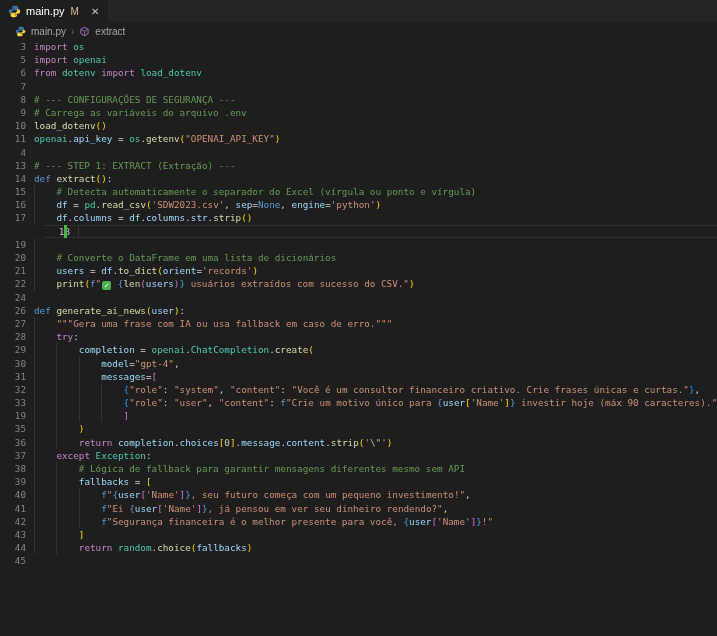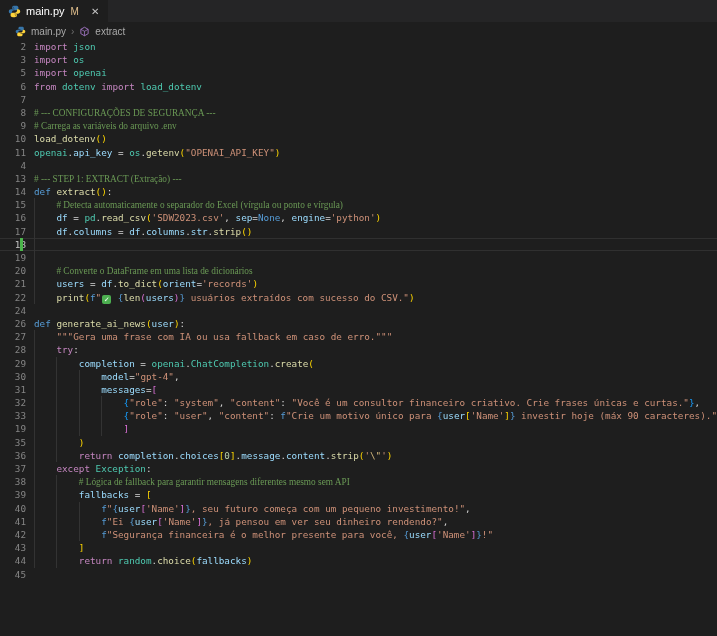--- a/index.html
+++ b/index.html
@@ -16,30 +16,30 @@
   
   .breadcrumb{height:18px;display:flex;align-items:center;gap:5px;padding-left:15px;
        background:var(--ui-bg);font-family:"Liberation Sans",sans-serif;font-size:10px;color:var(--ui-breadcrumbText);}
   .breadcrumb .sep{color:#6e6e6e;font-size:10px;}
   .bc-icon{width:11px;height:11px;display:inline-block;}
 
   
   .editor{position:relative;width:100%;height:596px;background:var(--ui-bg);}
   .cl{position:relative;height:13.2px;line-height:13.2px;white-space:pre;overflow:hidden;
       font-family:"DejaVu Sans Mono",monospace;font-size:9.3px;}
-  .cl.active{box-shadow:inset 0 1px 0 var(--ui-activeLineBorder), inset 0 -1px 0 var(--ui-activeLineBorder);}
+  .cl.active{box-shadow:inset 0 1px 0 var(--ui-activeLineBorder), inset 0 -1px 0 var(--ui-activeLineBorder);margin-left:44px;}
   .ln{display:inline-block;width:26px;text-align:right;margin-right:8px;color:var(--ui-gutter);}
   .cl.active .ln{color:var(--ui-activeLineNumber);}
   .guide{position:absolute;top:0;bottom:0;width:1px;background:var(--ui-guide);z-index:0;}
   .gitbar{position:absolute;left:20px;top:0;bottom:0;width:2.5px;background:var(--ui-gitAdded);z-index:2;}
   .code{position:relative;z-index:1;}
 
   .tok-kw{color:var(--tok-kw);} .tok-def{color:var(--tok-def);} .tok-fn{color:var(--tok-fn);}
   .tok-type{color:var(--tok-type);} .tok-var{color:var(--tok-var);} .tok-str{color:var(--tok-str);}
-  .tok-esc{color:var(--tok-esc);} .tok-num{color:var(--tok-num);} .tok-cm{color:var(--tok-cm);font-family:Liberation Serif, serif;}
+  .tok-esc{color:var(--tok-esc);} .tok-num{color:var(--tok-num);} .tok-cm{color:var(--tok-cm);}
   .tok-op{color:var(--tok-op);} .tok-b1{color:var(--tok-b1);} .tok-b2{color:var(--tok-b2);}
   .tok-b3{color:var(--tok-b3);} .tok-fb{color:var(--tok-fb);} .tok-ws{color:var(--tok-op);}
 
   .check{display:inline-block;width:9px;height:9px;background:var(--ui-checkGreen);border-radius:2px;
          color:#fff;font-size:8px;line-height:9px;text-align:center;vertical-align:-1px;margin:0 1px;}
 </style>
 </head>
 <body>
 
 <div class="tabbar">
@@ -68,21 +68,20 @@
   <span class="bc-icon">
     <svg viewBox="0 0 16 16" width="11" height="11">
       <path fill="none" stroke="#b180d7" stroke-width="1.2" d="M8 1.8l5.3 3v6.4L8 14.2l-5.3-3V4.8z"></path>
       <path fill="none" stroke="#b180d7" stroke-width="1" d="M2.7 4.8L8 7.7l5.3-2.9M8 7.7v6.5"></path>
     </svg>
   </span>
   <span>extract</span>
 </div>
 
 <div id="code-lines" class="editor">
-    <div class="cl"><span class="ln">2</span><span class="code"><span class="tok-kw">import </span><span class="tok-type">json</span></span></div>
     <div class="cl"><span class="ln">3</span><span class="code"><span class="tok-kw">import </span><span class="tok-type">os</span></span></div>
     <div class="cl"><span class="ln">5</span><span class="code"><span class="tok-kw">import </span><span class="tok-type">openai</span></span></div>
     <div class="cl"><span class="ln">6</span><span class="code"><span class="tok-kw">from </span><span class="tok-type">dotenv</span><span class="tok-kw"> import </span><span class="tok-type">load_dotenv</span></span></div>
     <div class="cl"><span class="ln">7</span><span class="code"></span></div>
     <div class="cl"><span class="ln">8</span><span class="code"><span class="tok-cm"># --- CONFIGURAÇÕES DE SEGURANÇA ---</span></span></div>
     <div class="cl"><span class="ln">9</span><span class="code"><span class="tok-cm"># Carrega as variáveis do arquivo .env</span></span></div>
     <div class="cl"><span class="ln">10</span><span class="code"><span class="tok-fn">load_dotenv</span><span class="tok-b1">()</span></span></div>
     <div class="cl"><span class="ln">11</span><span class="code"><span class="tok-type">openai</span><span class="tok-op">.</span><span class="tok-var">api_key</span><span class="tok-op"> = </span><span class="tok-type">os</span><span class="tok-op">.</span><span class="tok-fn">getenv</span><span class="tok-b1">(</span><span class="tok-str">"OPENAI_API_KEY"</span><span class="tok-b1">)</span></span></div>
     <div class="cl"><span class="ln">4</span><span class="code"></span></div>
     <div class="cl"><span class="ln">13</span><span class="code"><span class="tok-cm"># --- STEP 1: EXTRACT (Extração) ---</span></span></div>

